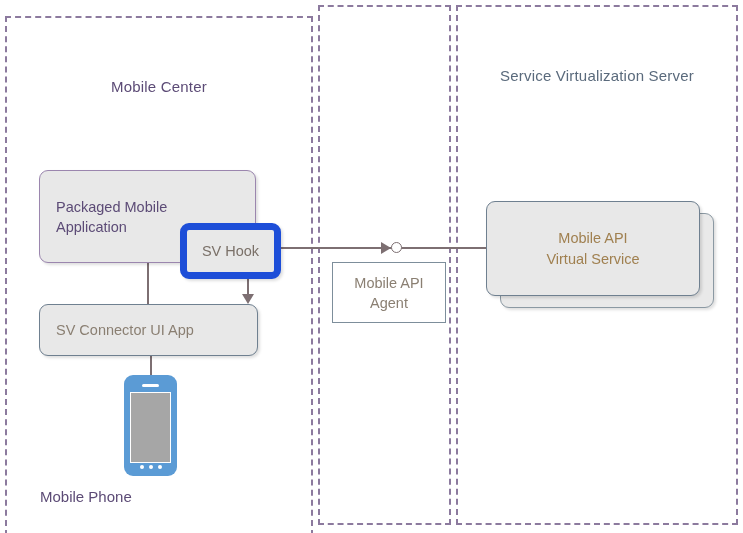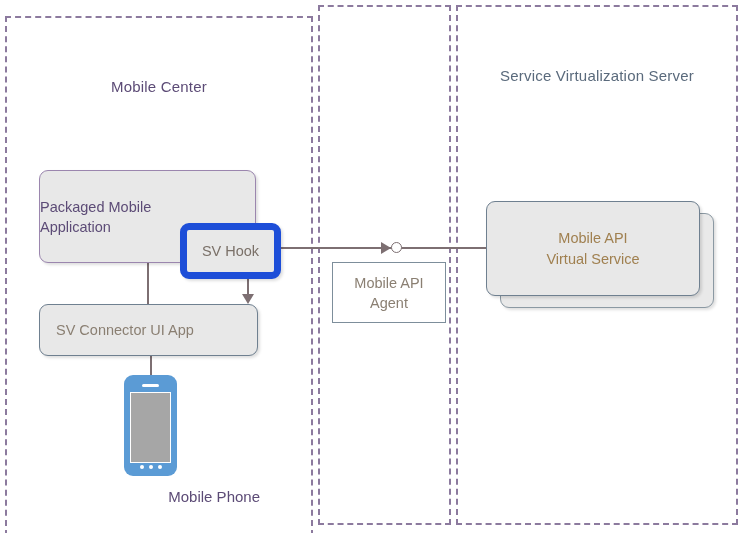--- a/index.html
+++ b/index.html
@@ -49,20 +49,21 @@
     line-height: 20px;
     white-space: pre-line;
   }
 
   #node-packaged-app {
     left: 39px; top: 170px; width: 217px; height: 93px;
     border: 1px solid #9b86ae;
     z-index: 2;
   }
   #node-packaged-app .node-label {
+    padding-left: 16px;
     color: #5c4b76;
   }
 
   #node-sv-hook {
     left: 180px; top: 223px; width: 101px; height: 56px;
     border: 7px solid #1d4ed8;
     justify-content: center;
     z-index: 4;
   }
   #node-sv-hook .node-label { color: #7a7068; }
@@ -178,21 +179,21 @@
     left: 0; top: 90px; width: 53px;
     display: flex; justify-content: center; gap: 5px;
   }
   #phone-dots span {
     width: 4px; height: 4px; border-radius: 50%; background: #ffffff;
     display: block;
   }
   .phone-caption {
     position: absolute;
     left: 40px; top: 488px; width: 220px;
-    text-align: right;
+    text-align: left;
     font-size: 15px;
     color: #5c4b76;
   }
 </style>
 </head>
 <body>
 
 <div id="canvas">
 
   <div class="zone" id="zone-mobile-center" style="left:5px; top:16px; width:308px; height:520px;">

